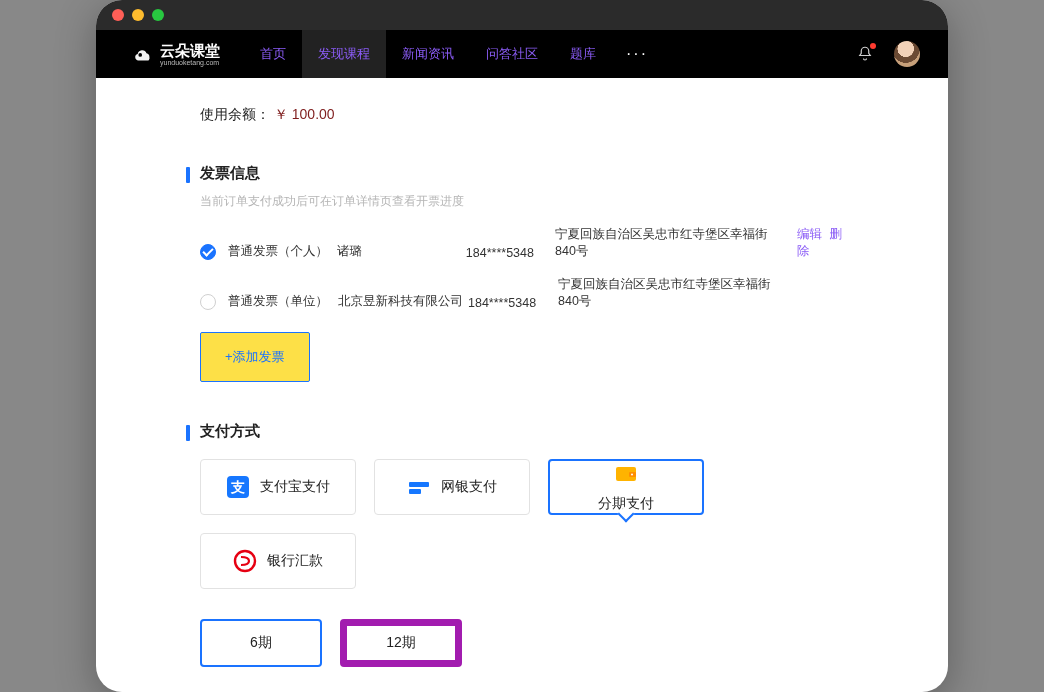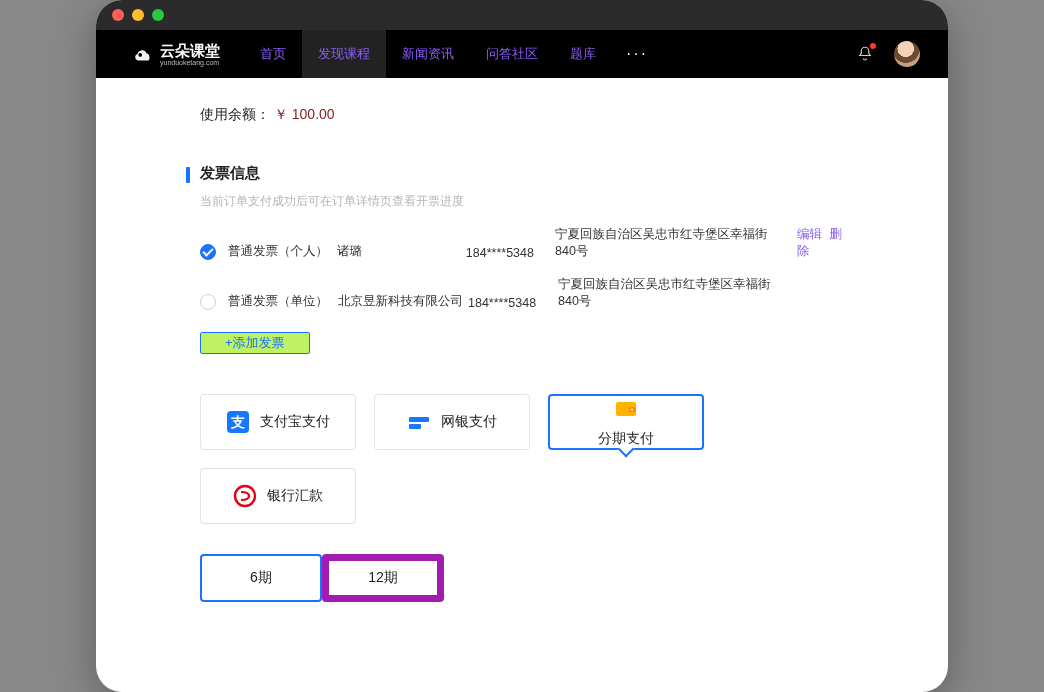--- a/index.html
+++ b/index.html
@@ -107,24 +107,24 @@
   }
   .col-type { width: 110px; }
   .col-name { width: 130px; }
   .col-phone { width: 90px; }
   .col-addr { width: 220px; }
   .inv-actions { color: #8b5cf6; cursor: pointer; margin-left: 24px; }
   .inv-actions span { margin-right: 4px; }
 
   .add-invoice {
     margin: 14px 0 0 14px;
-    padding: 1px 24px;
+    padding: 15px 24px;
     border: 1px solid #1a73ff;
     color: #1a73ff;
-    background: #bef264;
+    background: #fde047;
     font-size: 13px;
     cursor: pointer;
     border-radius: 2px;
   }
 
   .sec-payment { margin-top: 40px; }
 
   .pay-grid {
     display: flex; gap: 18px; flex-wrap: wrap; margin-top: 18px; padding-left: 14px;
   }
@@ -136,21 +136,21 @@
     font-size: 14px; color: #222; cursor: pointer; background: #fff;
     position: relative;
   }
   .pay-card.selected { border: 2px solid #1a73ff; flex-direction: column; }
   .pay-card.selected::after {
     content: ""; position: absolute; bottom: -7px; left: 50%; transform: translateX(-50%) rotate(45deg);
     width: 10px; height: 10px; background: #fff; border-right: 2px solid #1a73ff; border-bottom: 2px solid #1a73ff;
   }
   .pay-icon { width: 24px; height: 24px; display: flex; align-items: center; justify-content: center; }
 
-  .term-row { display: flex; margin-top: 30px; padding-left: 14px; }
+  .term-row { display: flex; gap: 18px; margin-top: 30px; padding-left: 14px; }
   .term-card {
     width: 122px; height: 48px; border: 7px solid #a21caf; border-radius: 4px;
     display: flex; align-items: center; justify-content: center; font-size: 14px; color: #222; cursor: pointer;
   }
   .term-card.selected { border: 2px solid #1a73ff; }
 </style>
 </head>
 <body>
 
 <div class="window">
@@ -220,20 +220,23 @@
       <div class="radio"></div>
       <div class="col-type">普通发票（单位）</div>
       <div class="col-name">北京昱新科技有限公司</div>
       <div class="col-phone">184****5348</div>
       <div class="col-addr">宁夏回族自治区吴忠市红寺堡区幸福街840号</div>
     </div>
 
     <button class="add-invoice">+添加发票</button>
 
     <div class="sec-payment">
+      <div class="sec-title">
+        <span>支付方式</span>
+      </div>
 
       <div class="pay-grid">
         <div class="pay-card">
           <div class="pay-icon">
             <svg viewBox="0 0 24 24">
                 <rect x="1" y="1" width="22" height="22" rx="4" fill="#1677ff"></rect>
                 <text x="12" y="17" text-anchor="middle" font-size="14" fill="#fff" font-weight="700">支</text>
               </svg>
           </div>
           <span>支付宝支付</span>

